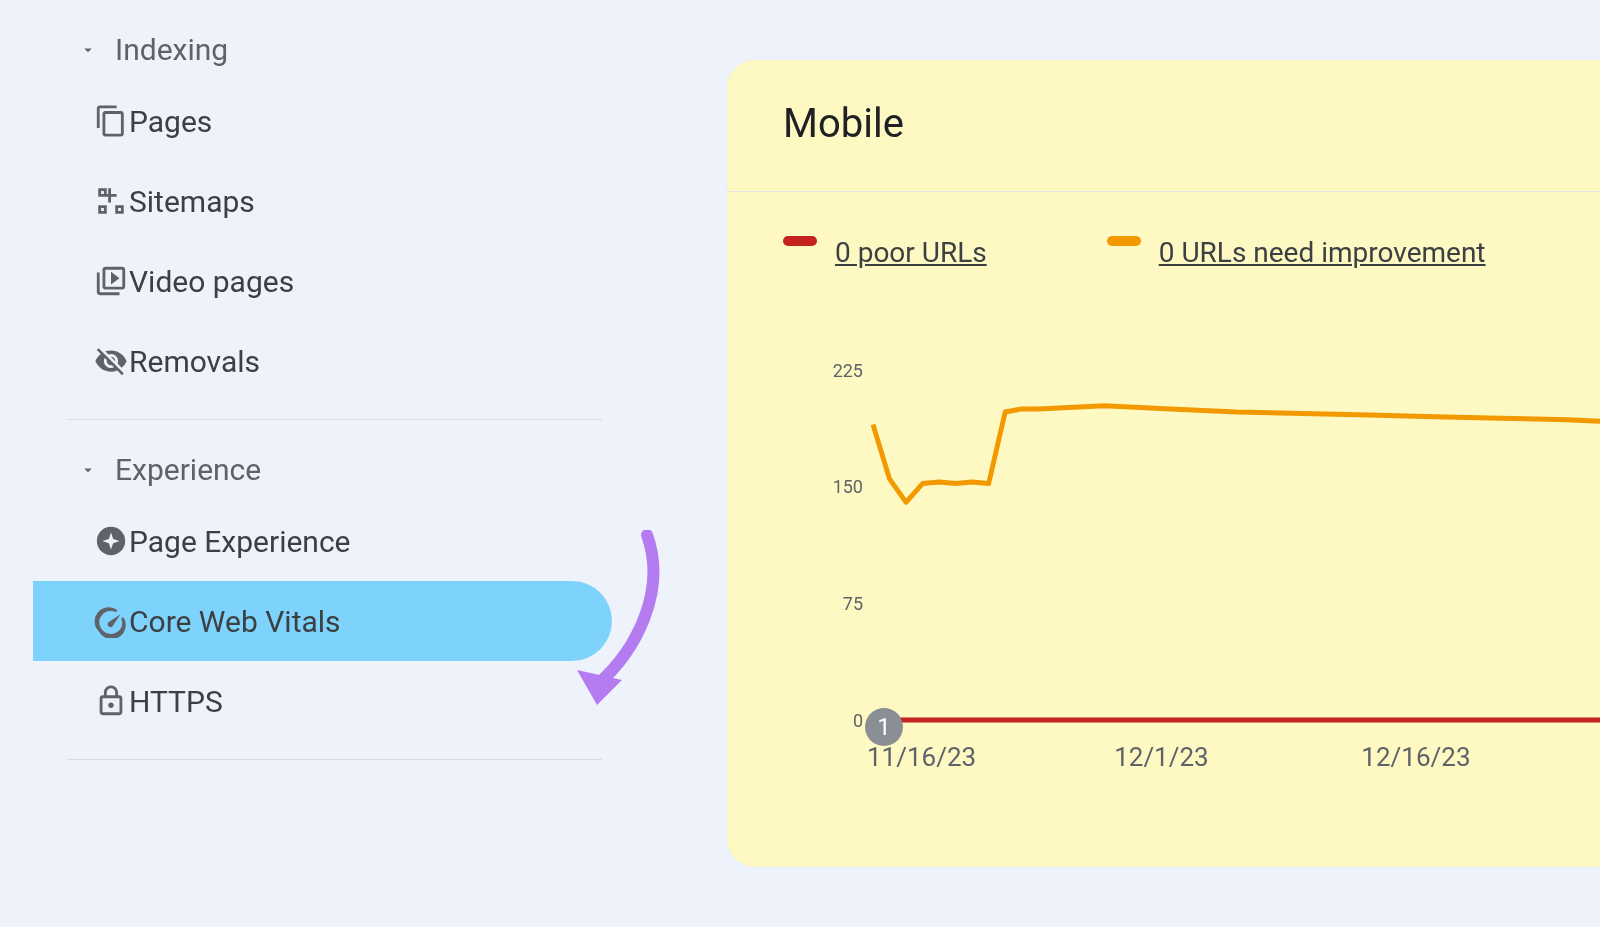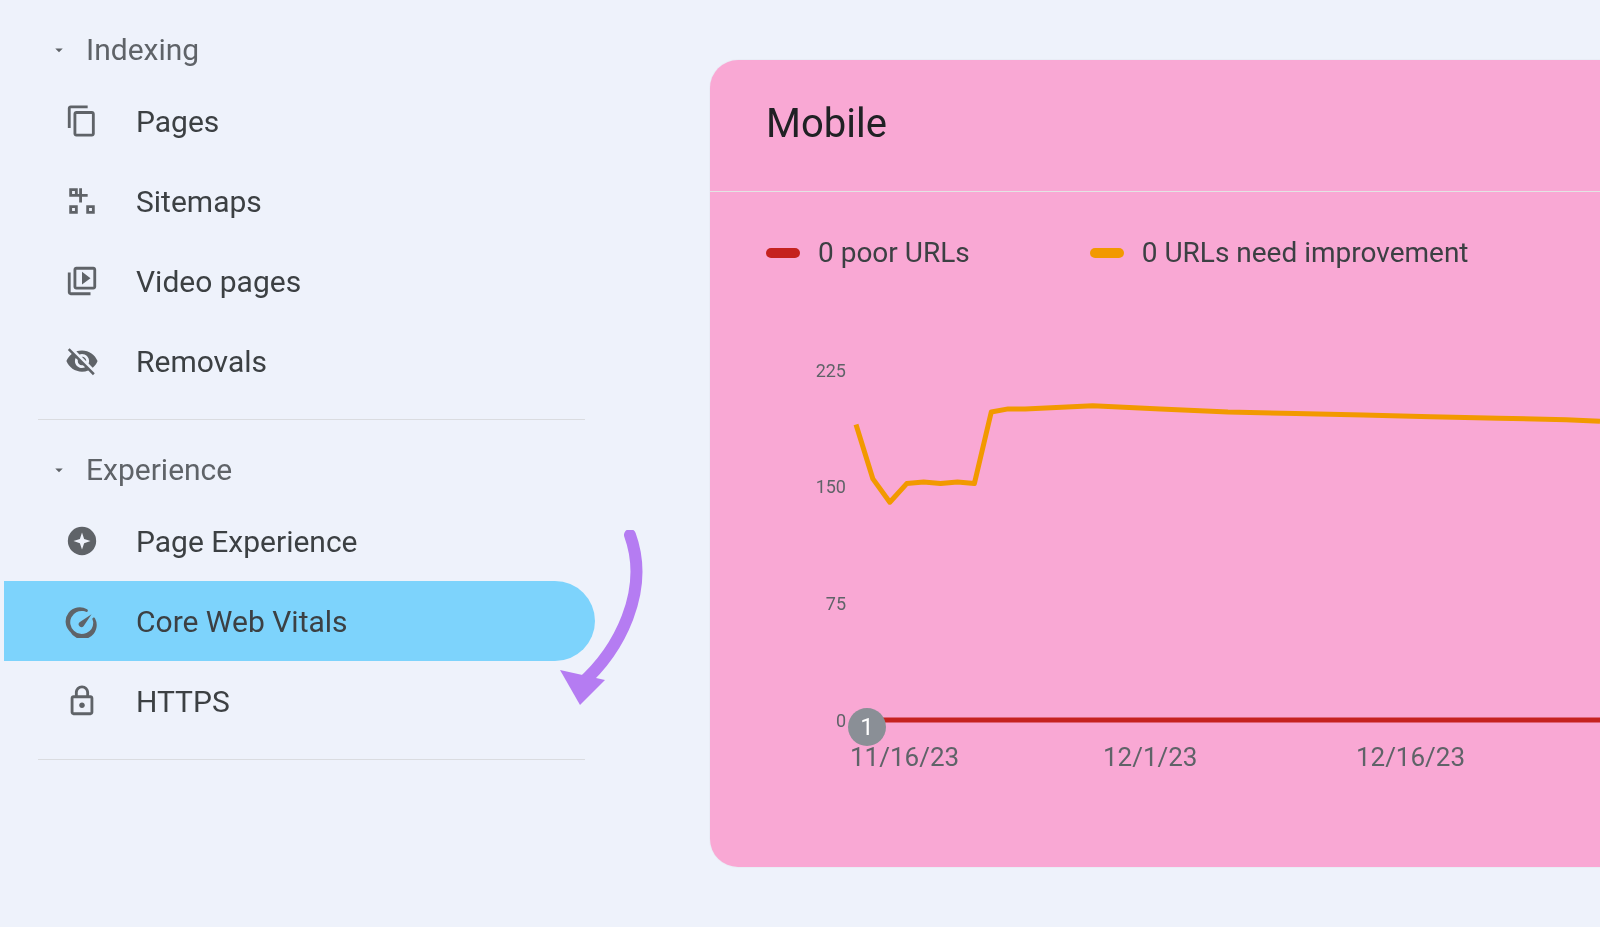--- a/index.html
+++ b/index.html
@@ -7,40 +7,40 @@
   body {
     font-family: 'Google Sans', Roboto, Arial, sans-serif;
     background: #eef2fb;
     display: flex;
   }
 
   
   .sidebar {
     width: 625px;
     padding-top: 18px;
-    padding-left: 4px;
+    padding-left: 16px;
     position: relative;
+    margin-left: 17px;
   }
 
   .section-header {
     display: flex;
     align-items: center;
     gap: 18px;
     padding: 14px 0 14px 46px;
     color: #5f6368;
     font-size: 30px;
     cursor: pointer;
   }
   .section-header .chev { width: 18px; display:flex; justify-content:center; }
   .section-header .chev svg { fill:#5f6368; }
 
   .nav-item {
     display: flex;
     align-items: center;
-    gap: 36px;
     padding: 22px 0 22px 60px;
     font-size: 30px;
     color: #3c4043;
     cursor: pointer;
     border-radius: 0 50px 50px 0;
     margin-right: 30px;
   }
   .nav-item.selected {
     background: #7dd3fc;
   }
@@ -65,21 +65,21 @@
   .main {
     flex: 1;
     position: relative;
   }
   .card {
     position: absolute;
     top: 60px;
     left: 85px;
     right: 0;
     bottom: 60px;
-    background: #f9a8d4;
+    background: #fef9c3;
     border-radius: 28px 0 0 28px;
     box-shadow: 0 0 0 1px rgba(0,0,0,0.02);
     overflow: hidden;
     padding: 40px 0 12px 0;
   }
   .card-title {
     font-size: 40px;
     color: #202124;
     padding: 0 0 44px 56px;
     border-bottom: 1px solid #e4e4e4;
@@ -87,21 +87,21 @@
   }
 
   
   .legend {
     display: flex;
     gap: 120px;
     padding: 44px 0 0 56px;
     font-size: 28px;
     color: #3c4043;
   }
-  .legend-item { display:flex; align-items:center; gap:18px; }
+  .legend-item { display:flex; gap:18px;text-decoration:underline; }
   .legend-swatch { width: 34px; height: 10px; border-radius: 5px; }
 
   
   .chart {
     position: absolute;
     left: 56px;
     right: 0;
     top: 300px;
     bottom: 40px;
   }

